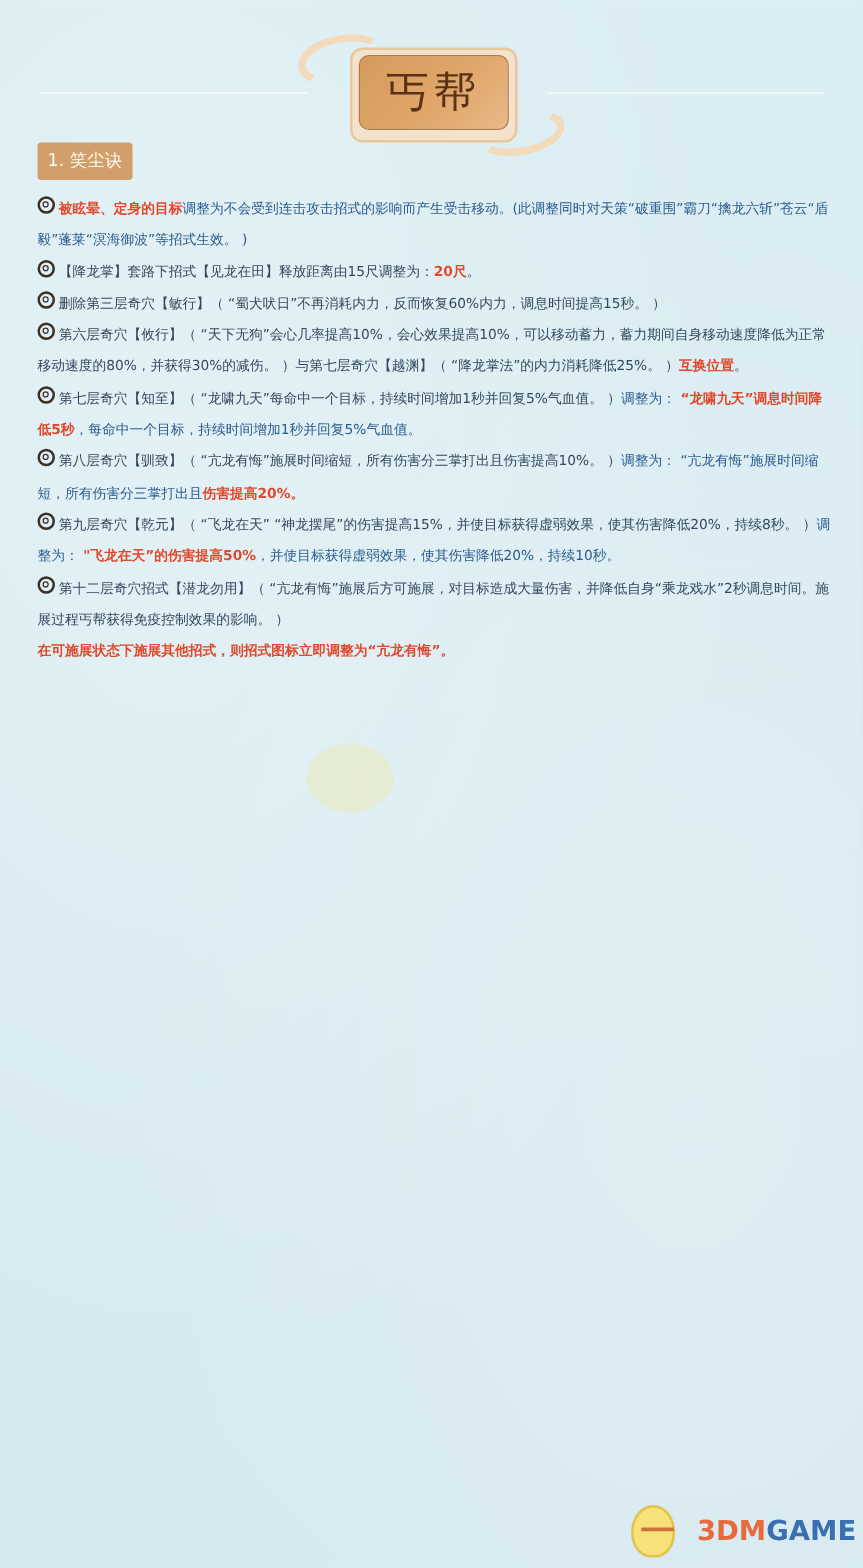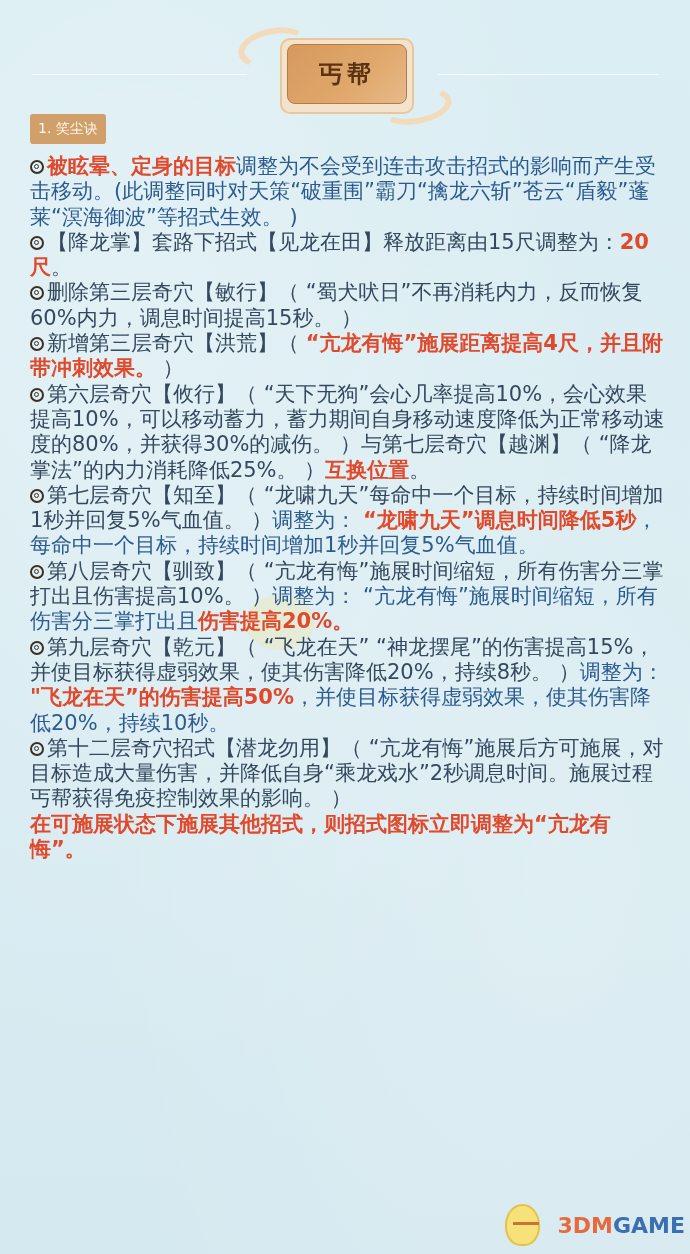--- a/index.html
+++ b/index.html
@@ -37,31 +37,31 @@
     border: 2px solid #e9c79d; border-radius: 10px; background: #f3e3cc;
   }
   .badge {
     position: absolute; left: 287px; top: 44px; width: 118px; height: 58px;
     background: linear-gradient(135deg, #d69a5d 0%, #e0a86c 60%, #e8b98a 100%);
     border: 1px solid #b8794a; border-radius: 8px;
     display: flex; align-items: center; justify-content: center;
   }
   .badge-title {
     font-family: "DejaVu Serif", "Liberation Serif", serif;
-    font-weight: bold; font-size: 24px; color: #5b3214; letter-spacing: 4px;
+    font-weight: normal; font-size: 34px; color: #5b3214; letter-spacing: 4px;
   }
   .section-tag {
     position: absolute; left: 30px; top: 114px; height: 30px; padding: 0 8px;
     background: #d19f6a; border-radius: 3px; z-index: 1;
     display: flex; align-items: center;
   }
   .section-tag span { color: #fffaf0; font-size: 14px; }
   .content {
     position: absolute; left: 30px; top: 154px; width: 636px; z-index: 1;
-    font-size: 21px; line-height: 25.3px; color: #34495e;
+    font-size: 11px; line-height: 25.3px; color: #34495e;
   }
   .para { margin: 0; }
   .bullet {
     display: inline-block; width: 14px; height: 14px; border-radius: 50%;
     border: 2.5px solid #3b3026; box-sizing: border-box; position: relative;
     vertical-align: -1px; margin-right: 3px;
   }
   .bullet::after {
     content: ""; position: absolute; left: 2px; top: 2px; width: 5px; height: 5px;
     border-radius: 50%; border: 1.5px solid #3b3026; box-sizing: border-box;
@@ -107,21 +107,20 @@
 </div>
 
 <div class="section-tag">
   <span>1. 笑尘诀</span>
 </div>
 
 <div class="content" id="content">
     <p class="para"><span class="bullet"></span><span class="hl">被眩晕、定身的目标</span><span class="adj">调整为不会受到连击攻击招式的影响而产生受击移动。(此调整同时对天策“破重围”霸刀“擒龙六斩”苍云“盾毅”蓬莱“溟海御波”等招式生效。 )</span></p>
     <p class="para"><span class="bullet"></span><span>【降龙掌】套路下招式【见龙在田】释放距离由15尺调整为：</span><span class="hl">20尺</span><span>。</span></p>
     <p class="para"><span class="bullet"></span><span>删除第三层奇穴【敏行】（ “蜀犬吠日”不再消耗内力，反而恢复60%内力，调息时间提高15秒。 ）</span></p>
-    <p class="para"><span class="bullet"></span><span>新增第三层奇穴【洪荒】（ </span><span class="hl">“亢龙有悔”施展距离提高4尺，并且附带冲刺效果。</span><span> ）</span></p>
     <p class="para"><span class="bullet"></span><span>第六层奇穴【攸行】（ “天下无狗”会心几率提高10%，会心效果提高10%，可以移动蓄力，蓄力期间自身移动速度降低为正常移动速度的80%，并获得30%的减伤。 ）与第七层奇穴【越渊】（ “降龙掌法”的内力消耗降低25%。 ）</span><span class="hl">互换位置</span><span>。</span></p>
     <p class="para"><span class="bullet"></span><span>第七层奇穴【知至】（ “龙啸九天”每命中一个目标，持续时间增加1秒并回复5%气血值。 ）</span><span class="adj">调整为： </span><span class="hl">“龙啸九天”调息时间降低5秒</span><span class="adj">，每命中一个目标，持续时间增加1秒并回复5%气血值。</span></p>
     <p class="para"><span class="bullet"></span><span>第八层奇穴【驯致】（ “亢龙有悔”施展时间缩短，所有伤害分三掌打出且伤害提高10%。 ）</span><span class="adj">调整为： “亢龙有悔”施展时间缩短，所有伤害分三掌打出且</span><span class="hl">伤害提高20%。</span></p>
     <p class="para"><span class="bullet"></span><span>第九层奇穴【乾元】（ “飞龙在天” “神龙摆尾”的伤害提高15%，并使目标获得虚弱效果，使其伤害降低20%，持续8秒。 ）</span><span class="adj">调整为： </span><span class="hl">"飞龙在天”的伤害提高50%</span><span class="adj">，并使目标获得虚弱效果，使其伤害降低20%，持续10秒。</span></p>
     <p class="para"><span class="bullet"></span><span>第十二层奇穴招式【潜龙勿用】（ “亢龙有悔”施展后方可施展，对目标造成大量伤害，并降低自身“乘龙戏水”2秒调息时间。施展过程丐帮获得免疫控制效果的影响。 ）</span></p>
     <p class="para"><span class="hl">在可施展状态下施展其他招式，则招式图标立即调整为“亢龙有悔”。</span></p>
   </div>
 
 <div class="watermark">
   <div class="chick"></div>

